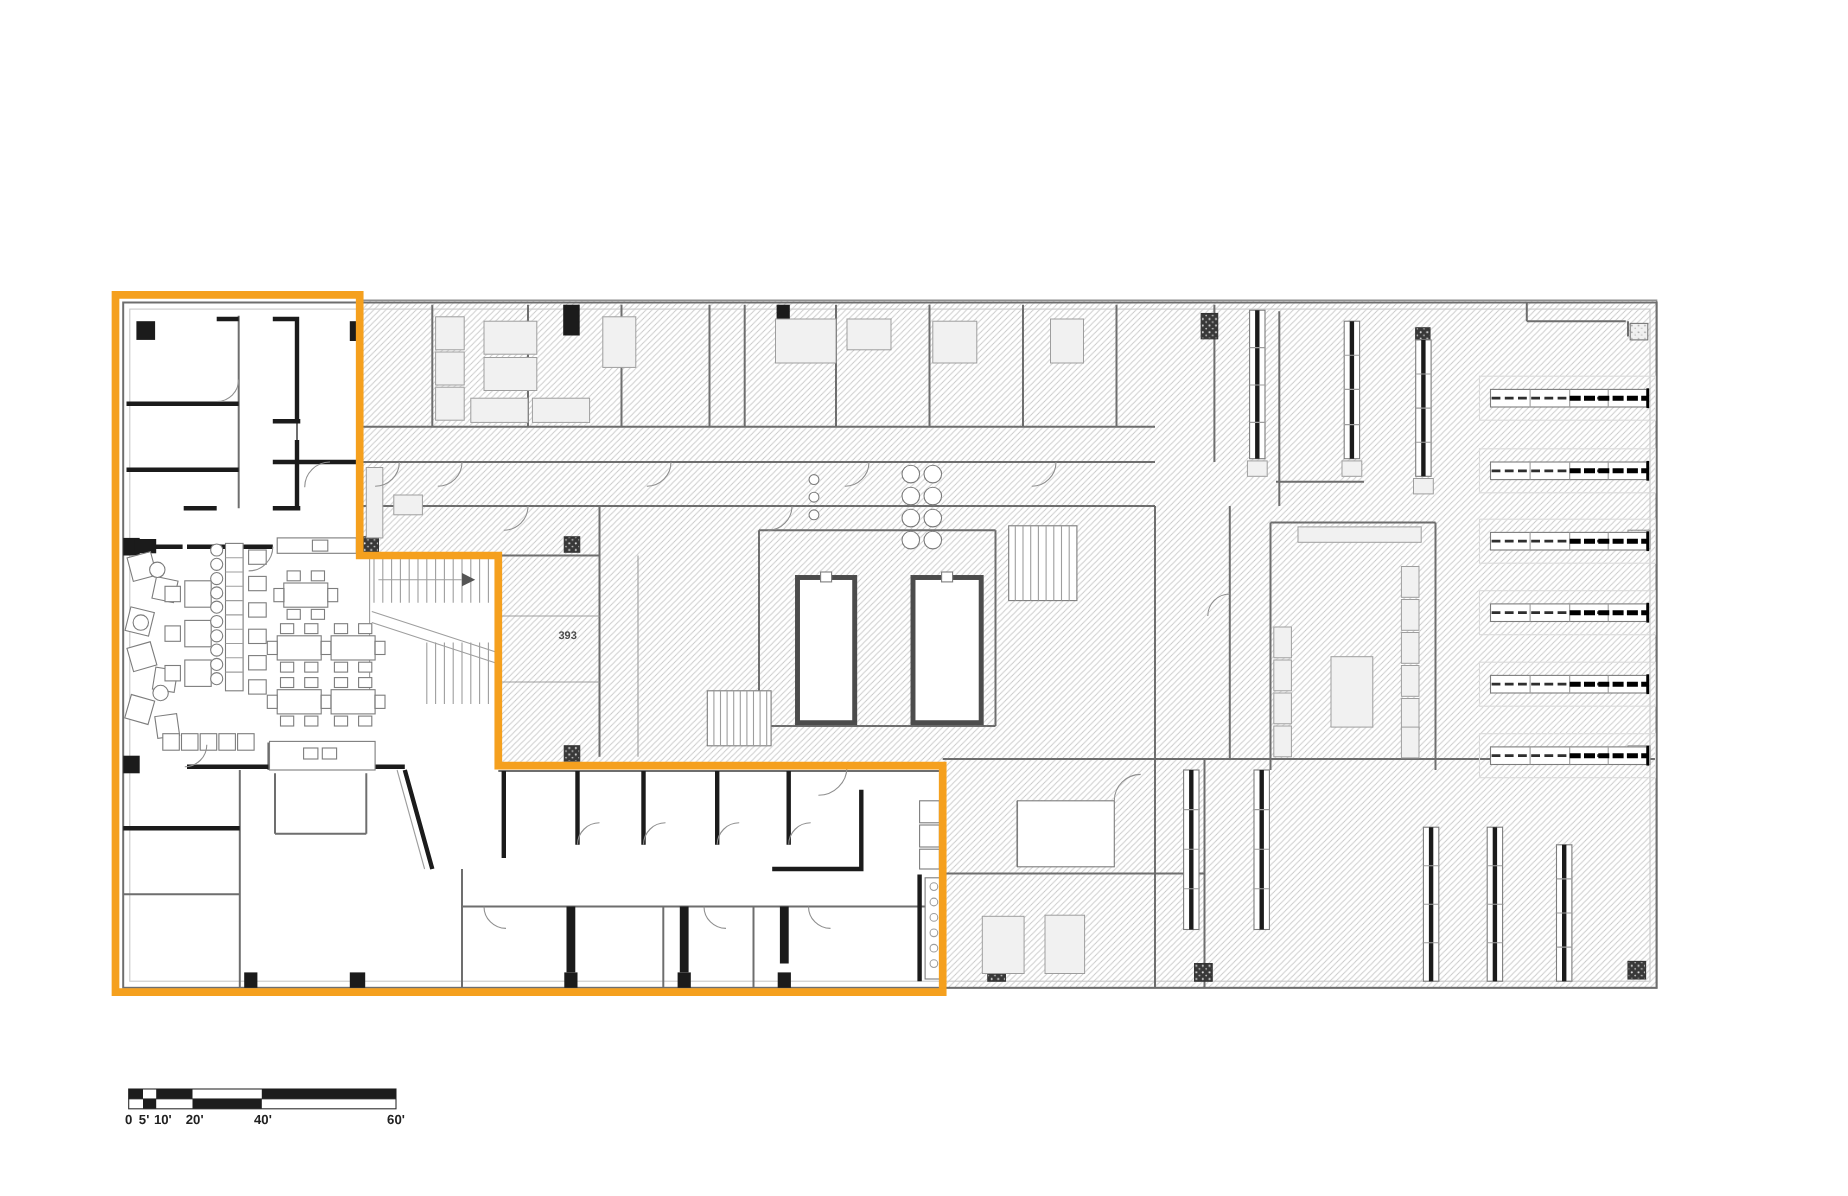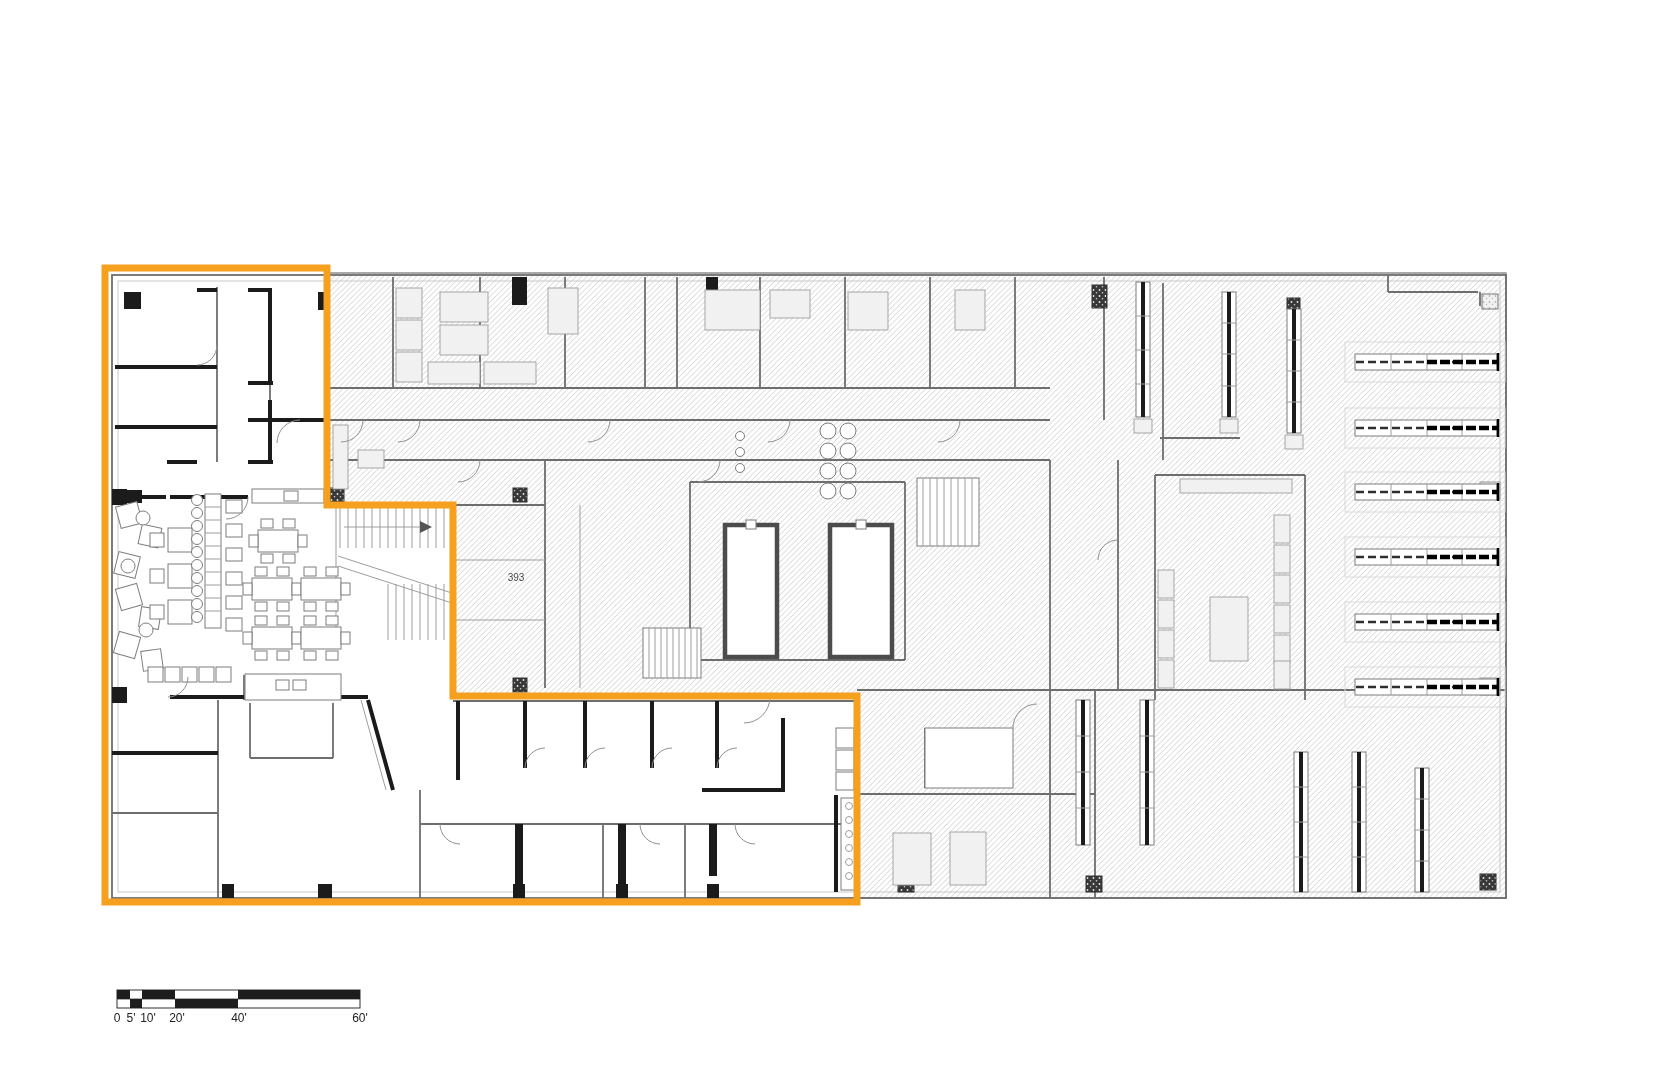--- a/index.html
+++ b/index.html
@@ -1,20 +1,20 @@
 <!DOCTYPE html>
 <html style="--highlight: #F5A01E; --wall: #1b1b1b; --hatch: #c7c7c7; --detail: #8f8f8f;"><head>
 <meta charset="utf-8">
 <style>
   :root{
     --highlight:#F5A01E; --wall:#1b1b1b; --hatch:#c7c7c7; --detail:#8f8f8f;
   }
   html,body{margin:0;padding:0;background:#fff;}
   .stage{position:relative;width:1680px;height:1087px;background:#fff;overflow:hidden;
-         font-family:"Liberation Sans",sans-serif;}
+         font-family:"Liberation Sans",sans-serif;font-weight:bold;}
   svg{display:block}
   .hatchfill{fill:url(#hatch);stroke:var(--detail);stroke-width:1.3}
   .w1{stroke:#9e9e9e;stroke-width:1;fill:none}
   .w1f{stroke:#c9c9c9;stroke-width:1;fill:none}
   .w2{stroke:#6e6e6e;stroke-width:1.8;fill:none}
   .bk{stroke:var(--wall);stroke-width:4;fill:none}
   .bk7{stroke:var(--wall);stroke-width:8;fill:none}
   .fw{fill:#fff;stroke:#7d7d7d;stroke-width:1}
   .fg{fill:#f1f1f1;stroke:#9e9e9e;stroke-width:0.9}
   .arc{stroke:#909090;stroke-width:1;fill:none}

